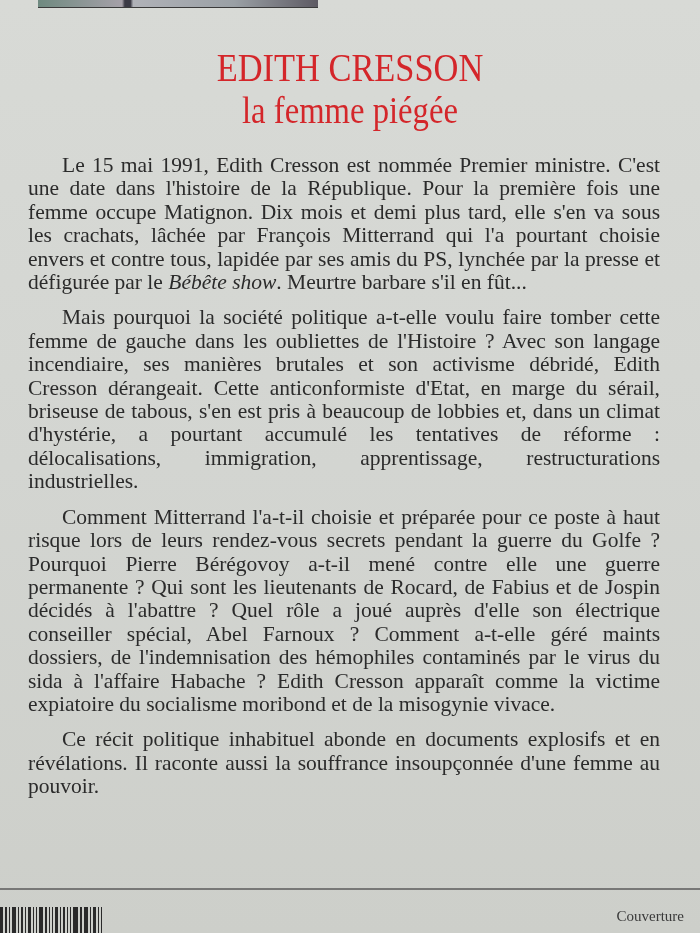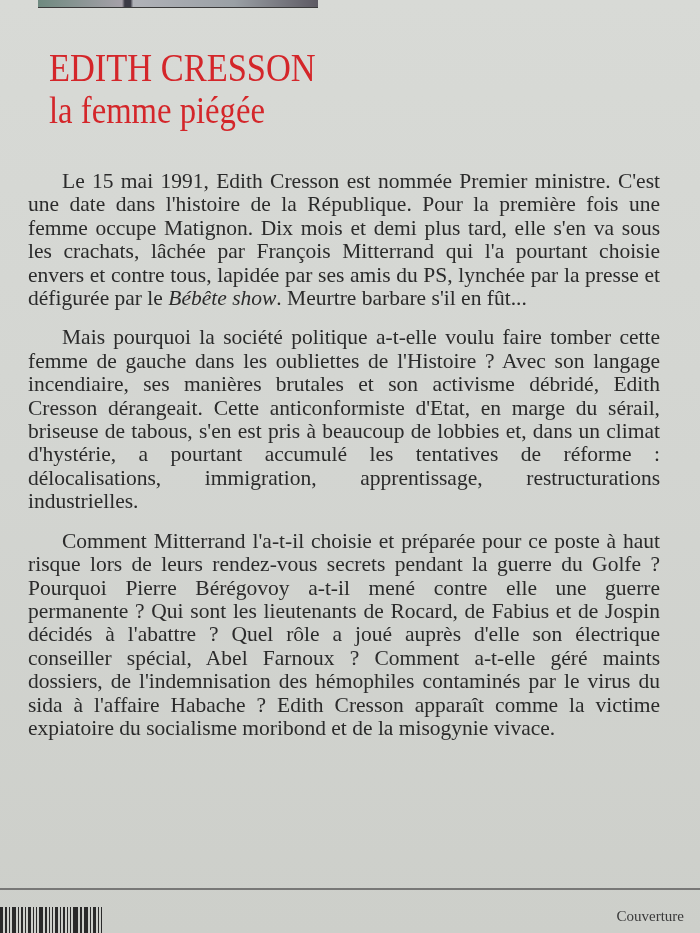--- a/index.html
+++ b/index.html
@@ -6,48 +6,49 @@
   body {
     width:700px; height:933px; overflow:hidden; position:relative;
     background: linear-gradient(180deg, #d8dad6 0%, #d3d5d1 50%, #cdcfca 100%);
     font-family: "Liberation Serif", serif; color:#2a2a2a;
   }
   .photo-strip {
     position:absolute; left:38px; top:0; width:280px; height:7px;
     background: linear-gradient(90deg,#6f8a80 0%,#a5a0a8 30%,#3b3a45 31%,#3b3a45 33%,#b0b2b8 34%,#9aa0a5 70%,#5d5a63 100%);
     border-bottom:1px solid #3a3a3a;
   }
-  .title-block { position:absolute; top:46px; left:0; width:700px; color:#d4262a; }
+  .title-block { position:absolute; top:46px; left:0; width:700px; text-align:center; color:#d4262a; }
   .title-main { font-size:40px; line-height:44px; letter-spacing:0px; transform:scaleX(0.86); display:block; }
   .title-sub { font-size:38px; line-height:40px; transform:scaleX(0.86); display:block; }
   .body-text {
     position:absolute; left:28px; top:154px; width:632px;
     font-size:21.5px; line-height:23.4px; color:#2b2b2b;
   }
-  .body-text p { margin:16px 0 12px 0; text-indent:34px; text-align:justify; transform-origin:left; }
+  .body-text p { margin:0 0 12px 0; text-indent:34px; text-align:justify; transform-origin:left; }
   .body-text em { font-style:italic; }
   .rule { position:absolute; left:0; top:888px; width:700px; height:2px; background:#5a5a5a; opacity:0.75; }
   .barcode { position:absolute; left:0; top:907px; width:200px; height:26px; display:flex; gap:2px; }
   .barcode span { display:block; height:100%; background:#2a2a2a; }
   .credit { position:absolute; right:16px; top:908px; font-size:15px; color:#3a3a3a; }
 </style>
 </head>
 <body>
 
 <div class="photo-strip"></div>
 
 <div class="title-block">
   <span class="title-main">EDITH CRESSON</span>
   <span class="title-sub">la femme piégée</span>
 </div>
 
 <div class="body-text">
   <p><span>Le 15 mai 1991, Edith Cresson est nommée Premier ministre. C'est une date dans l'histoire de la République. Pour la première fois une femme occupe Matignon. Dix mois et demi plus tard, elle s'en va sous les crachats, lâchée par François Mitterrand qui l'a pourtant choisie envers et contre tous, lapidée par ses amis du PS, lynchée par la presse et défigurée par le </span><em>Bébête show</em><span>. Meurtre barbare s'il en fût...</span></p>
   <p>Mais pourquoi la société politique a-t-elle voulu faire tomber cette femme de gauche dans les oubliettes de l'Histoire ? Avec son langage incendiaire, ses manières brutales et son activisme débridé, Edith Cresson dérangeait. Cette anticonformiste d'Etat, en marge du sérail, briseuse de tabous, s'en est pris à beaucoup de lobbies et, dans un climat d'hystérie, a pourtant accumulé les tentatives de réforme : délocalisations, immigration, apprentissage, restructurations industrielles.</p>
   <p>Comment Mitterrand l'a-t-il choisie et préparée pour ce poste à haut risque lors de leurs rendez-vous secrets pendant la guerre du Golfe ? Pourquoi Pierre Bérégovoy a-t-il mené contre elle une guerre permanente ? Qui sont les lieutenants de Rocard, de Fabius et de Jospin décidés à l'abattre ? Quel rôle a joué auprès d'elle son électrique conseiller spécial, Abel Farnoux ? Comment a-t-elle géré maints dossiers, de l'indemnisation des hémophiles contaminés par le virus du sida à l'affaire Habache ? Edith Cresson apparaît comme la victime expiatoire du socialisme moribond et de la misogynie vivace.</p>
+  <p>Ce récit politique inhabituel abonde en documents explosifs et en révélations. Il raconte aussi la souffrance insoupçonnée d'une femme au pouvoir.</p>
 </div>
 
 <div class="rule"></div>
 
 <div class="barcode">
   <span style="width:3px"></span>
     <span style="width:2px"></span>
     <span style="width:1px"></span>
     <span style="width:4px"></span>
     <span style="width:1px"></span>

